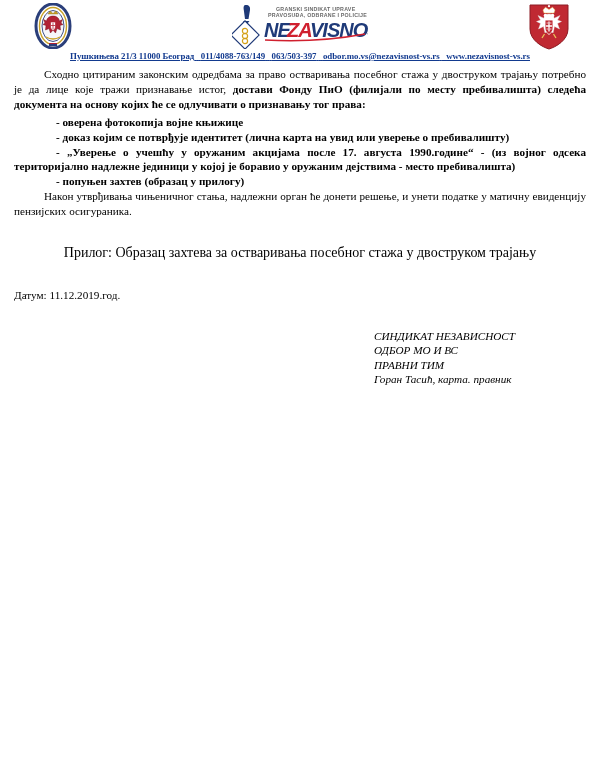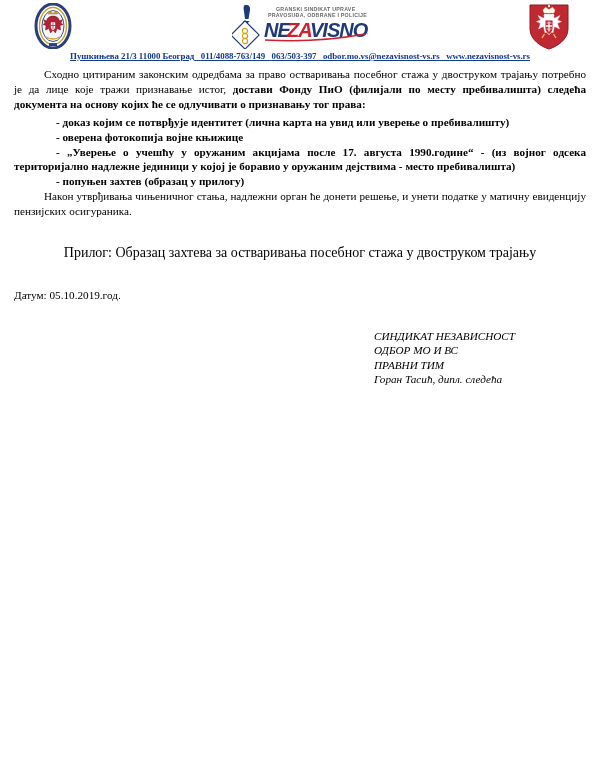--- a/index.html
+++ b/index.html
@@ -232,33 +232,33 @@
   </div>
 
   <div class="body-block">
 
     <p class="para">
       <span>Сходно цитираним законским одредбама за право остваривања посебног стажа у двоструком трајању потребно је да лице које тражи признавање истог,</span>
       <span class="b">достави Фонду ПиО (филијали по месту пребивалишта) следећа документа на основу којих ће се одлучивати о признавању тог права:</span>
     </p>
 
     <ul class="bullets">
+      <li class="indented">- оверена фотокопија војне књижице</li>
       <li class="indented">- доказ којим се потврђује идентитет (лична карта на увид или уверење о пребивалишту)</li>
-      <li class="indented">- оверена фотокопија војне књижице</li>
       <li class="wrap">- „Уверење о учешћу у оружаним акцијама после 17. августа 1990.године“ - (из војног одсека територијално надлежне јединици у којој је боравио у оружаним дејствима - место пребивалишта)</li>
       <li class="indented">- попуњен захтев (образац у прилогу)</li>
     </ul>
 
     <p class="para para-after-list">Након утврђивања чињеничног стања, надлежни орган ће донети решење, и унети податке у матичну евиденцију пензијских осигураника.</p>
 
     <div class="attachment">Прилог:  Образац захтева за остваривања  посебног  стажа у двоструком трајању</div>
 
-    <div class="date-line">Датум:  05.10.2019.год.</div>
+    <div class="date-line">Датум:  11.12.2019.год.</div>
 
     <div class="signature">
       <div>СИНДИКАТ НЕЗАВИСНОСТ</div>
       <div>ОДБОР МО И ВС</div>
       <div>ПРАВНИ ТИМ</div>
-      <div>Горан Тасић, дипл. следећа</div>
+      <div>Горан Тасић, карта. правник</div>
     </div>
 
   </div>
 </div>
 
 </body></html>

